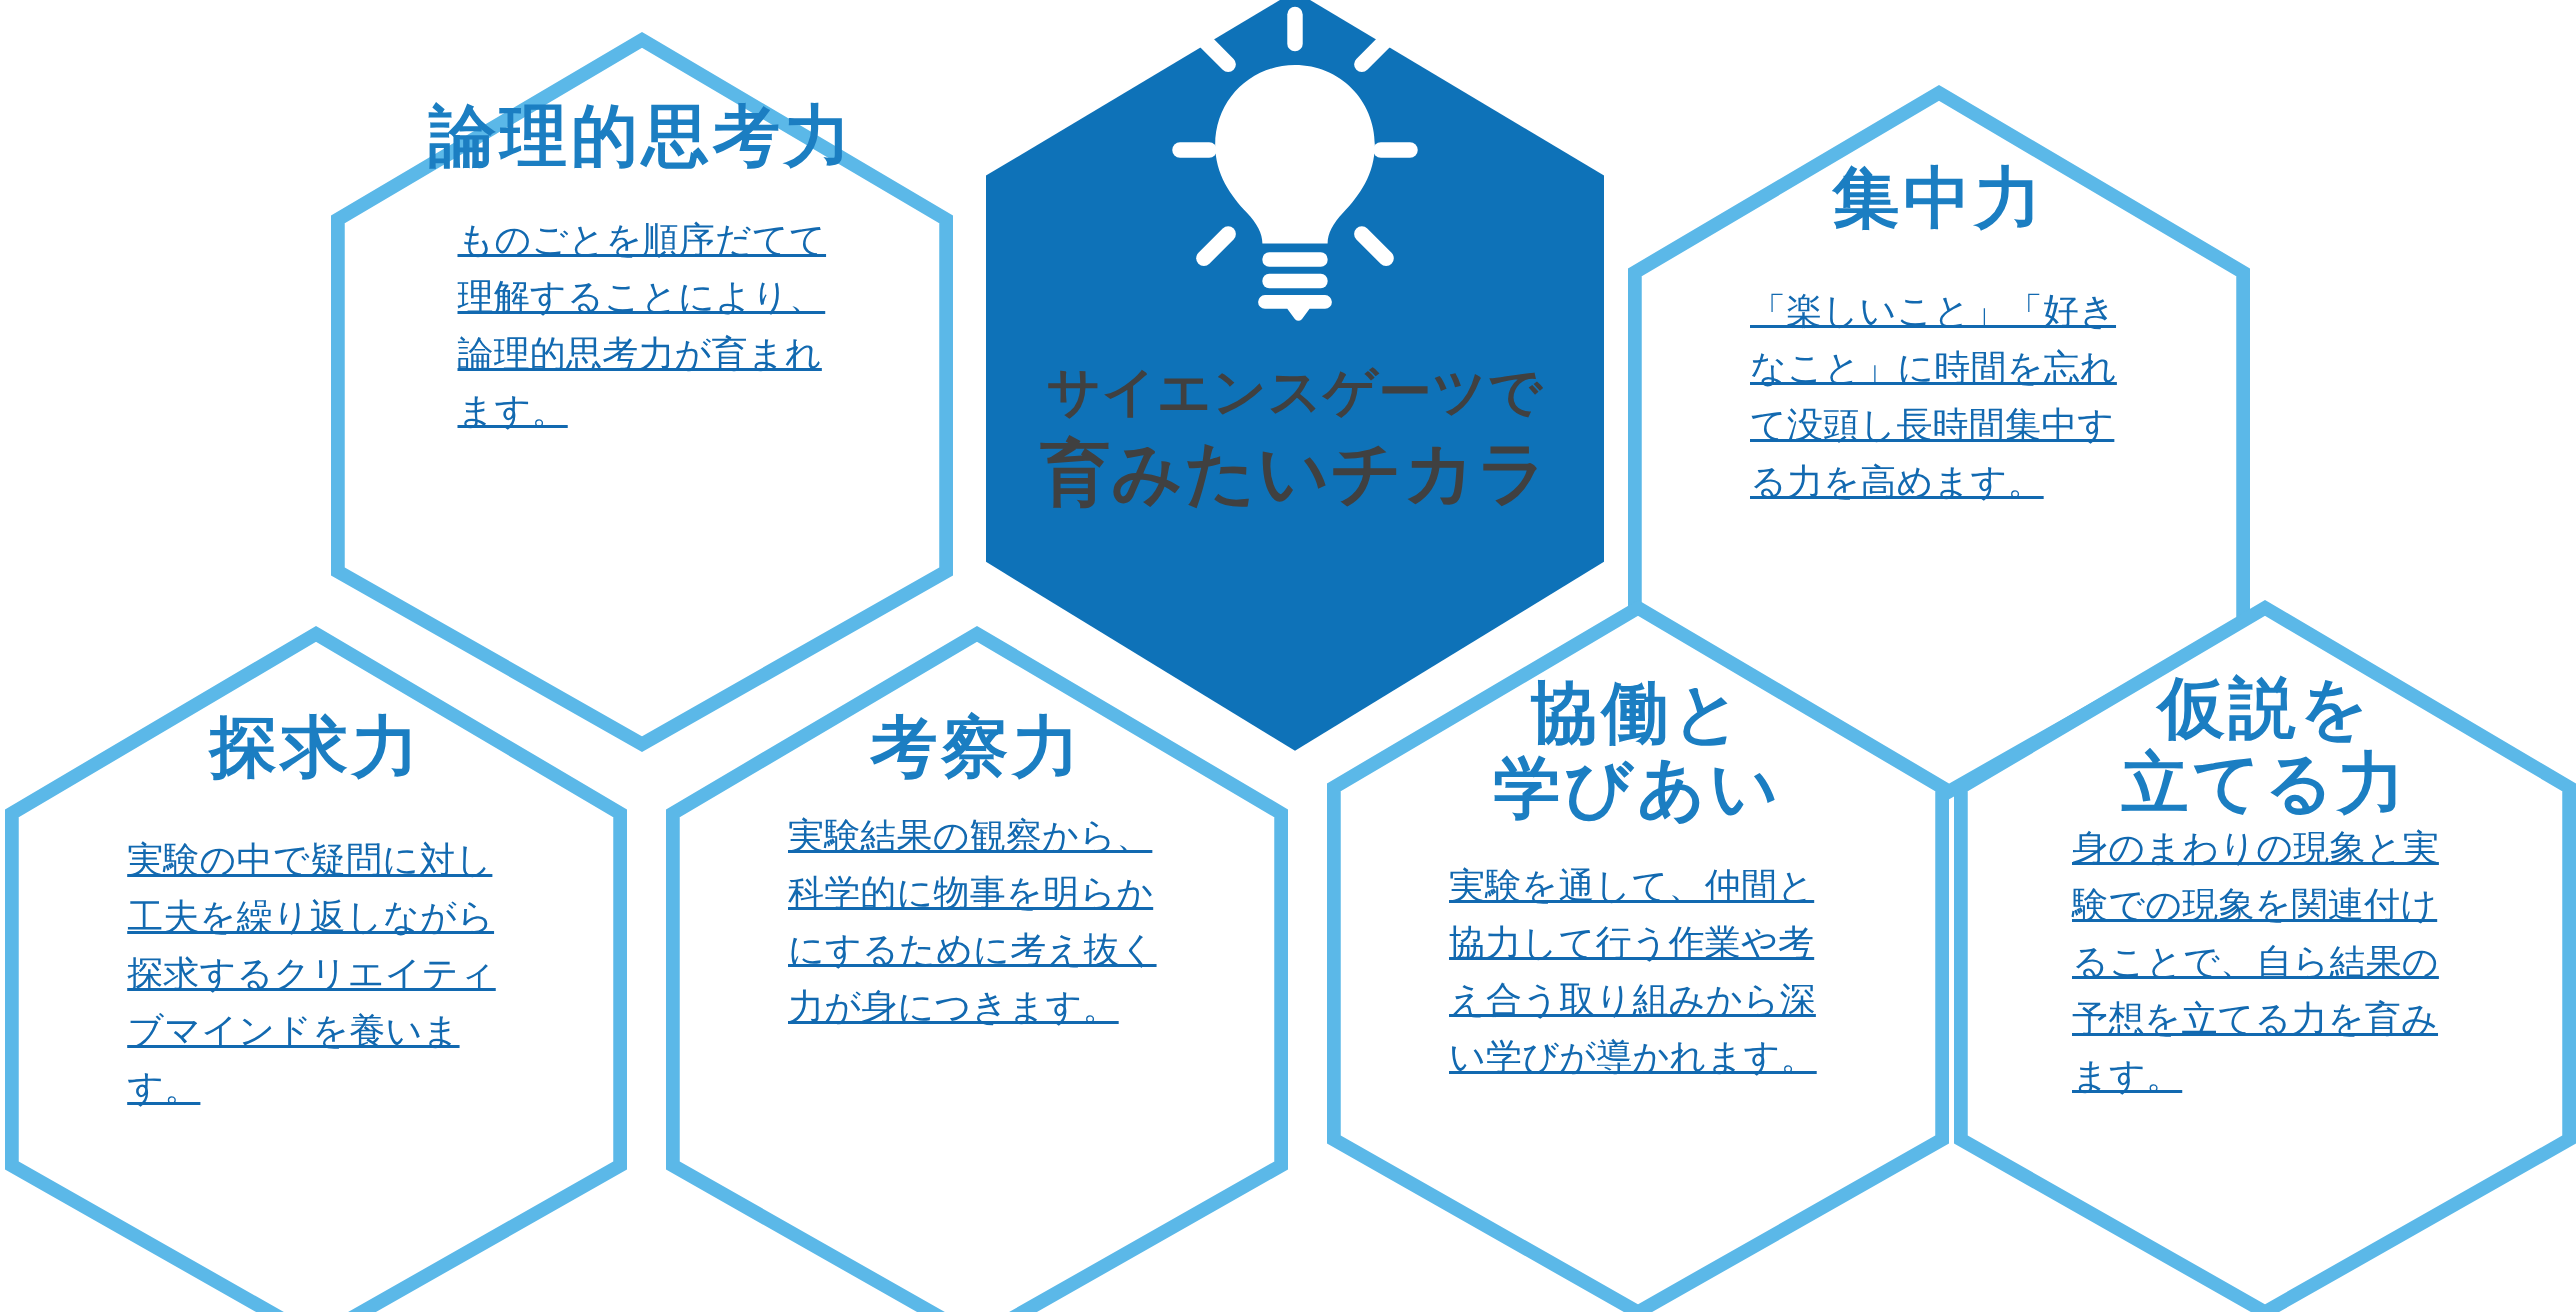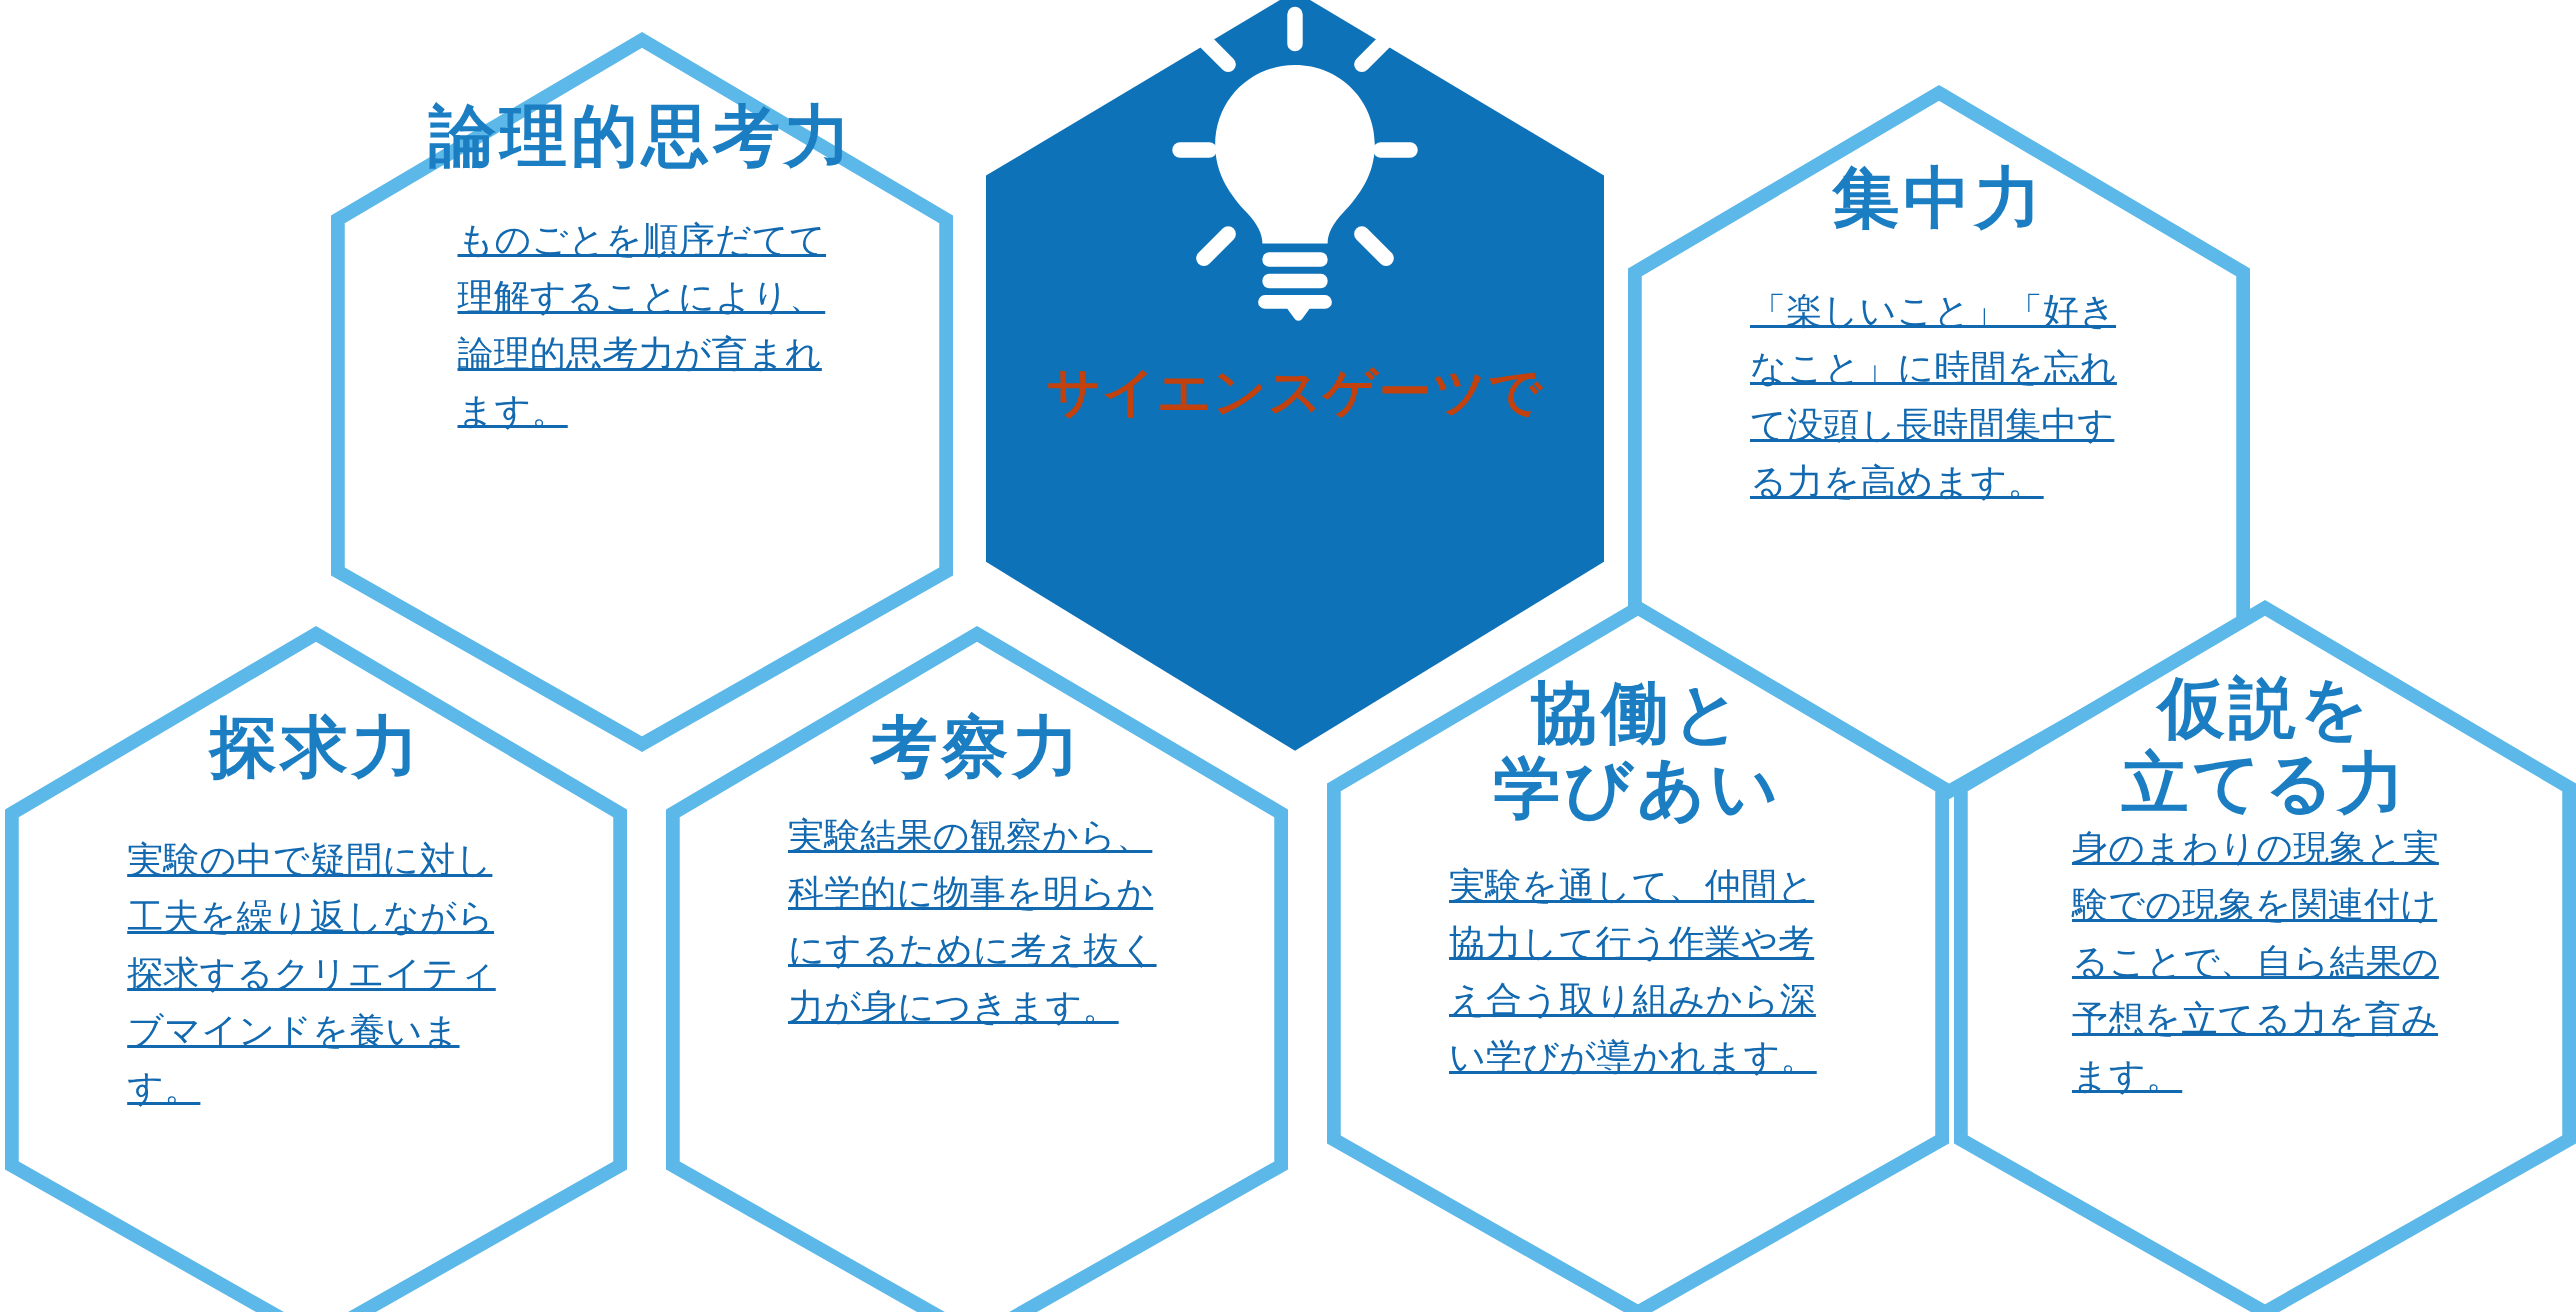--- a/index.html
+++ b/index.html
@@ -52,21 +52,21 @@
   .card .body {
     color: #1269B0;
     font-size: 36px;
     line-height: 1.58;
     text-align: left;
     letter-spacing: 0.005em;
     text-decoration: underline;
   }
   
   .center-hex .center-title {
-    color: #c2410c;
+    color: #404040;
     font-weight: bold;
     text-align: center;
     letter-spacing: 0.02em;
   }
   .center-hex .line1 { font-size: 53px; line-height: 1.2; }
   .center-hex .line2 { font-size: 70px; line-height: 1.2; }
 
   .bulb-wrap {
     position: absolute;
     left: 50%;
@@ -122,20 +122,21 @@
           <rect x="236" y="160" width="52" height="18" rx="9"></rect>
 
           <rect x="44" y="252" width="18" height="58" rx="9" transform="rotate(45 53 281)"></rect>
 
           <rect x="228" y="252" width="18" height="58" rx="9" transform="rotate(-45 237 281)"></rect>
         </g>
       </svg>
     </div>
     <div class="hex-content" style="justify-content:flex-start; padding-top:369px;">
       <div class="center-title line1">サイエンスゲーツで</div>
+      <div class="center-title line2" style="margin-top:6.9px;">育みたいチカラ</div>
     </div>
   </div>
 
   <div class="hex card" style="left:1628px; top:86px; width:622px; height:718px;">
     <svg viewBox="0 0 724 836" preserveAspectRatio="none">
       <polygon points="362,8 716,217 716,627 362,828 8,627 8,217" fill="#FFFFFF" stroke="#5BB8E8" stroke-width="16" stroke-linejoin="miter"></polygon>
     </svg>
     <div class="hex-content" style="padding-top:74px;">
       <div class="title">集中力</div>
       <div class="body" style="width:378px; margin-top:48px;">「楽しいこと」「好きなこと」に時間を忘れて没頭し長時間集中する力を高めます。</div>

